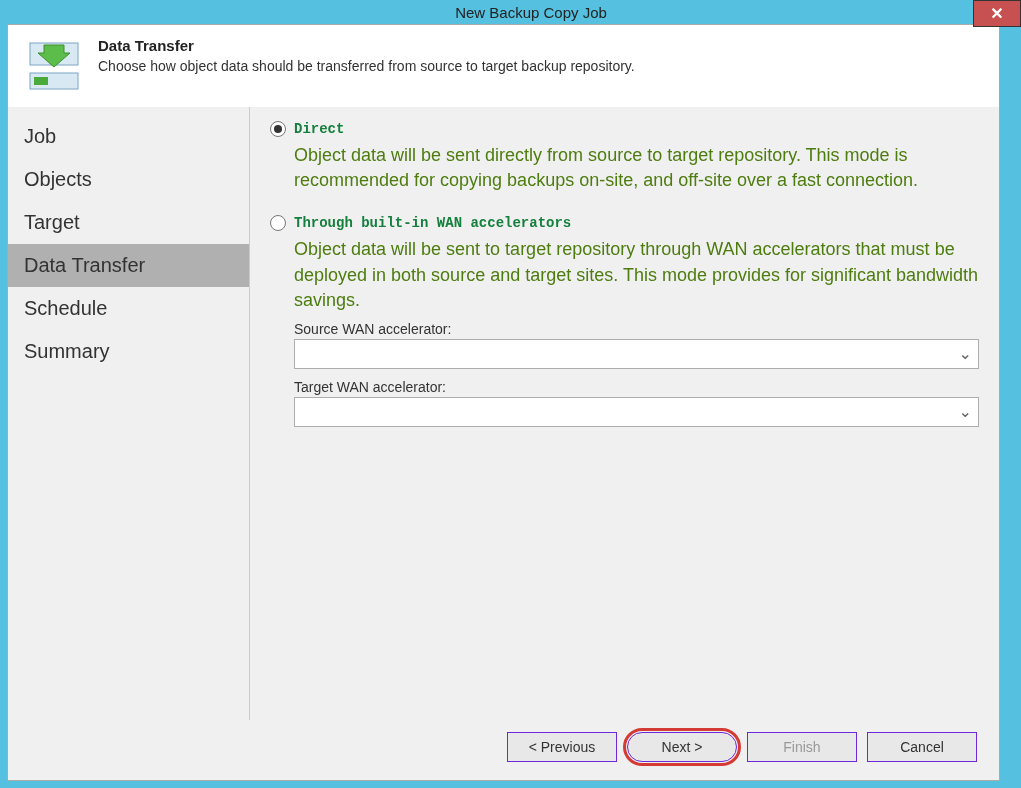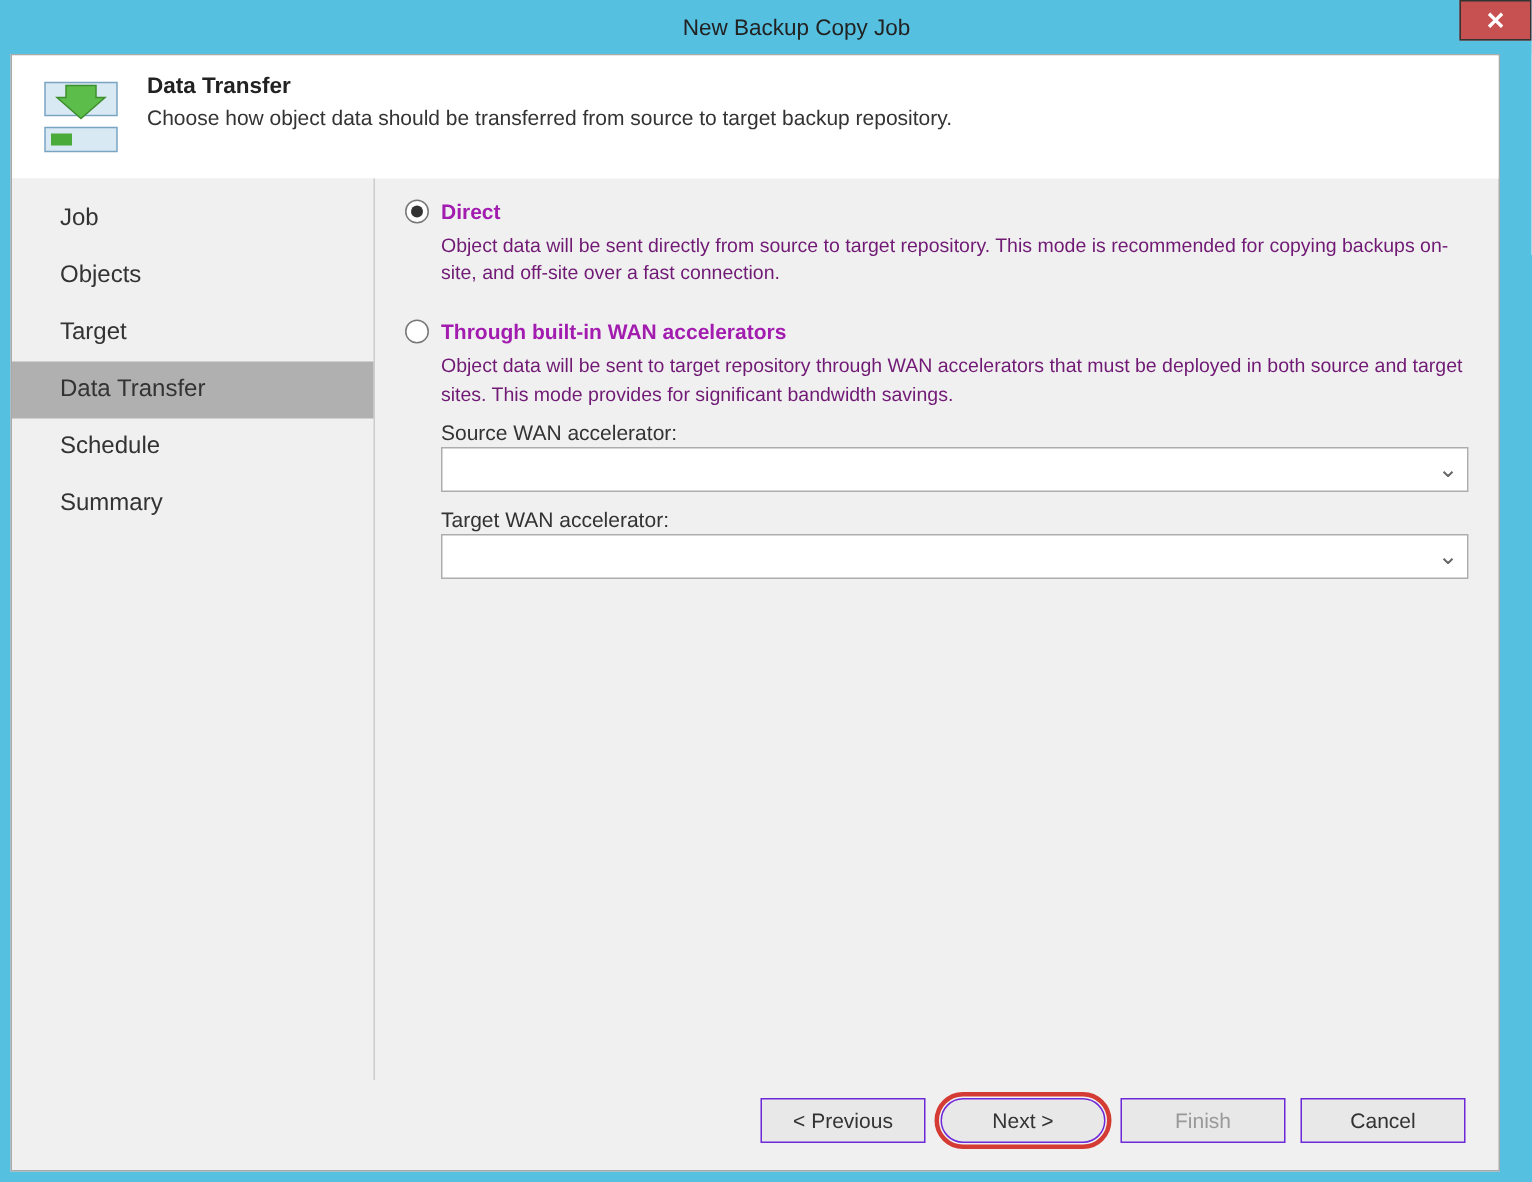--- a/index.html
+++ b/index.html
@@ -1,39 +1,39 @@
 <!DOCTYPE html>
 <html><head>
   <meta charset="utf-8">
   <style>
     * { box-sizing: border-box; margin: 0; padding: 0; font-family: "Segoe UI", Tahoma, sans-serif; }
     body { width: 1021px; height: 788px; background: #55c0e0; display: flex; flex-direction: column; }
 
-    .titlebar { height: 36px; display: flex; align-items: center; justify-content: center; position: relative; background: #55c0e0; padding-left: 41px; }
+    .titlebar { height: 24px; display: flex; align-items: center; justify-content: center; position: relative; background: #55c0e0; padding-left: 41px; }
     .titlebar-title { font-size: 15px; color: #222; }
     .close-btn { position: absolute; right: 0; top: 0; width: 48px; height: 27px; background: #c75050; color: #fff; display: flex; align-items: center; justify-content: center; font-weight: bold; font-size: 16px; border: 1px solid #333; }
 
     .dialog { flex: 1; margin: 0 21px 7px 7px; background: #f0f0f0; border: 1px solid #aaa; display: flex; flex-direction: column; }
 
     .header { background: #fff; display: flex; padding: 12px 18px 14px 18px; gap: 16px; align-items: flex-start; }
     .header-icon { width: 56px; height: 56px; flex-shrink: 0; }
     .header-text { flex: 1; }
     .header-title { font-size: 15px; font-weight: bold; color: #222; margin-bottom: 4px; }
     .header-desc { font-size: 14px; color: #333; }
 
     .body { flex: 1; display: flex; }
     .sidebar { width: 242px; background: #f0f0f0; border-right: 1px solid #ccc; padding-top: 8px; }
-    .sidebar-item { padding: 10px 32px; font-size: 16px; color: #333; cursor: default; }
+    .sidebar-item { padding: 10px 16px; font-size: 20px; color: #333; cursor: default; }
     .sidebar-item.active { background: #b0b0b0; }
 
     .main { flex: 1; padding: 14px 20px; }
     .radio-group { margin-bottom: 22px; }
     .radio-row { display: flex; align-items: center; gap: 8px; margin-bottom: 6px; }
-    .radio-label { font-weight: bold; font-size: 14px; color: #a21caf; }
-    .radio-desc { font-size: 13px; color: #701a75; line-height: 1.4; padding-left: 24px; margin-bottom: 8px; }
+    .radio-label { font-weight: bold; font-size: 14px; color: #15803d; font-family: Liberation Mono, monospace; }
+    .radio-desc { font-size: 18px; color: #4d7c0f; line-height: 1.4; padding-left: 24px; margin-bottom: 8px; }
     .field-group { padding-left: 24px; margin-top: 6px; }
     .field-label { font-size: 14px; color: #333; margin-bottom: 2px; }
     .select-box { width: 100%; height: 30px; border: 1px solid #adadad; background: #fff; display: flex; align-items: center; justify-content: flex-end; padding: 0 6px; margin-bottom: 10px; }
     .select-chevron { color: #666; }
 
     .radio-outer { width: 16px; height: 16px; border: 1px solid #777; border-radius: 50%; display: flex; align-items: center; justify-content: center; background: #fff; flex-shrink: 0; }
     .radio-outer.checked .radio-inner { width: 8px; height: 8px; background: #333; border-radius: 50%; }
 
     .footer { padding: 12px 22px 18px; display: flex; justify-content: flex-end; gap: 10px; }
     .btn { width: 110px; height: 30px; border: 1px solid #6d28d9; background: #e8e8e8; font-size: 14px; color: #333; display: flex; align-items: center; justify-content: center; cursor: default; }

